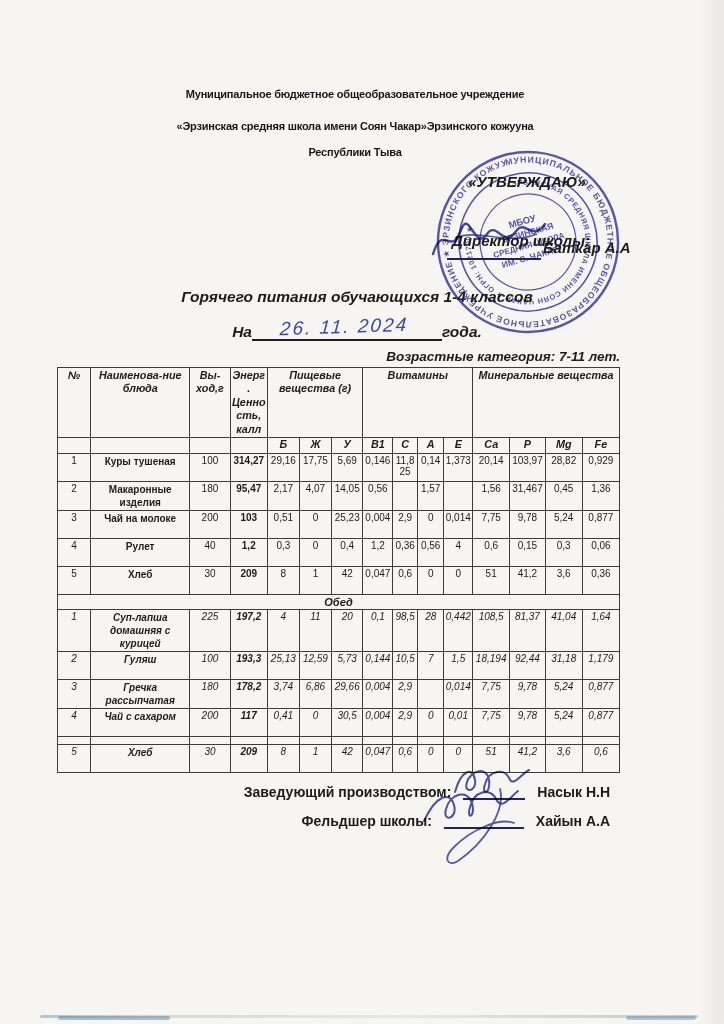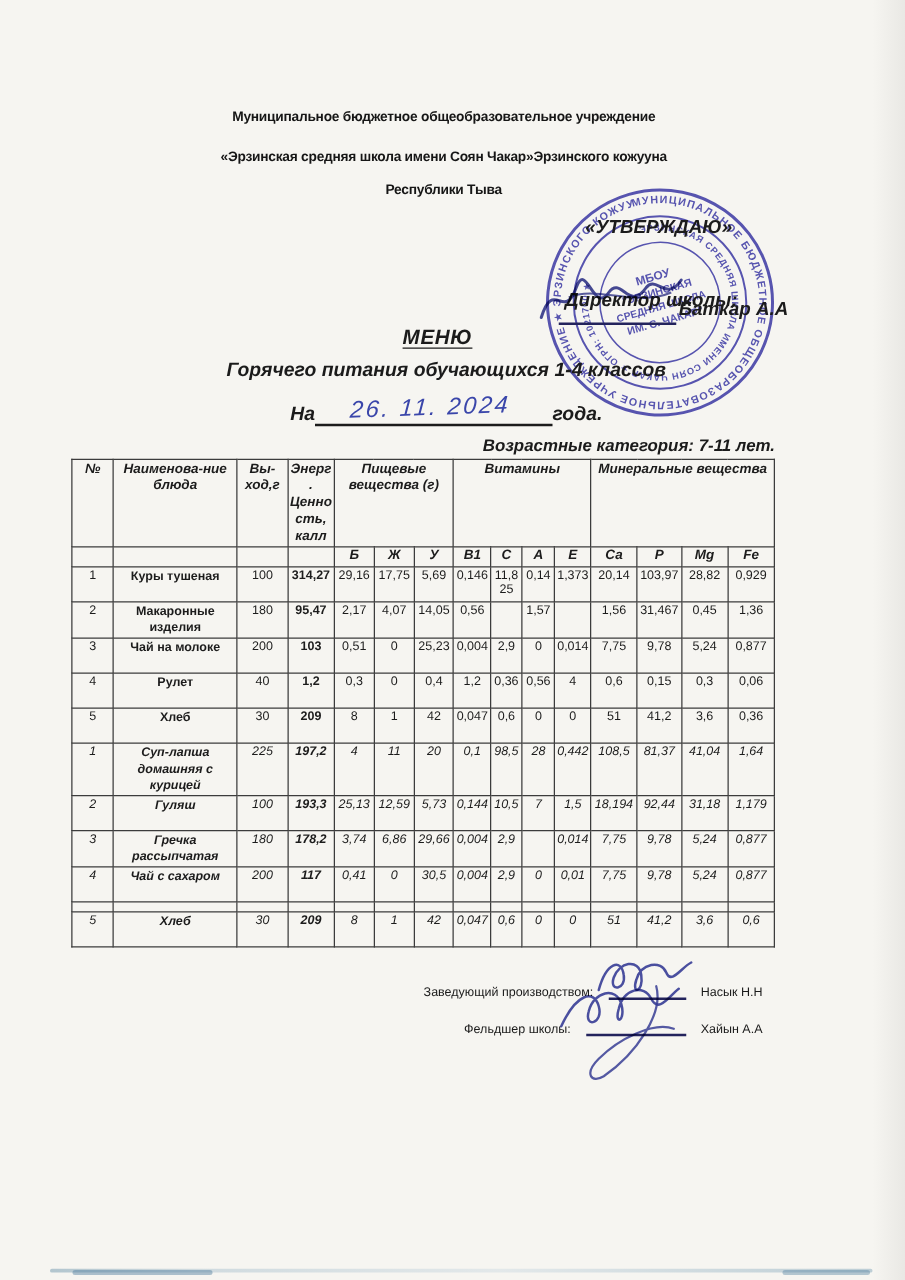--- a/index.html
+++ b/index.html
@@ -50,21 +50,21 @@
   th.h-tall{height:64px;padding-top:3px;}
   tr.subhead th{height:15px;padding:0;}
   td.dish{font-weight:bold;font-size:10.3px;line-height:1.3;}
   td.energy{font-weight:bold;}
   tr.menu-row td{height:25px;}
   tr.italic-row td{font-style:italic;}
   tr.section-row td{height:14px;padding:0;font-weight:bold;font-style:italic;font-size:11px;line-height:14px;}
   tr.spacer-row td{height:7px;padding:0;}
 
   
-  .sig-row{position:absolute;left:230px;width:380px;display:flex;justify-content:flex-end;align-items:flex-end;gap:12px;font-weight:normal;font-size:10px;}
+  .sig-row{position:absolute;left:230px;width:380px;display:flex;justify-content:flex-end;align-items:flex-end;gap:12px;font-weight:bold;font-size:14px;}
   .sig-row1{top:784px;}
   .sig-row2{top:813px;}
   .sig-line{display:inline-block;border-bottom:2px solid #23235c;position:relative;height:14px;}
   .sig-line.w1{width:62px;}
   .sig-line.w2{width:80px;}
   .sig-svg{position:absolute;overflow:visible;pointer-events:none;mix-blend-mode:multiply;}
   .stamp text{font-family:"Liberation Sans","DejaVu Sans",sans-serif;}
 </style>
 </head>
 <body>
@@ -97,21 +97,20 @@
 
   <div class="approve-label">«УТВЕРЖДАЮ»</div>
   <div class="director-label">Директор школы:</div>
   <div class="director-underline"></div>
   <div class="director-name">Баткар А.А</div>
   <svg class="director-sig" viewBox="0 0 150 64">
     <path d="M8,46 C18,14 26,50 36,22 C44,0 50,44 62,26 C72,12 78,42 92,22 C100,12 108,34 120,16" fill="none" stroke="#33378f" stroke-width="2.4" stroke-linecap="round" opacity="0.9"></path>
     <path d="M30,30 C52,20 84,38 112,26" fill="none" stroke="#33378f" stroke-width="1.6" opacity="0.8"></path>
   </svg>
 
-  <div class="menu-title">МЕНЮ</div>
   <div class="menu-subtitle">Горячего питания обучающихся 1-4 классов</div>
   <div class="date-line">
     <span>На</span><span class="date-hand-wrap"><span class="date-hand">26. 11. 2024</span></span><span>года.</span>
   </div>
   <div class="age-note">Возрастные категория: 7-11 лет.</div>
 
   <table class="menu">
     <colgroup>
       <col style="width:5.9%">
         <col style="width:17.6%">
@@ -236,20 +235,23 @@
           <td>42</td>
           <td>0,047</td>
           <td>0,6</td>
           <td>0</td>
           <td>0</td>
           <td>51</td>
           <td>41,2</td>
           <td>3,6</td>
           <td>0,36</td>
         </tr>
+        <tr class="section-row">
+          <td colspan="15">Обед</td>
+        </tr>
         <tr class="menu-row italic-row">
           <td>1</td>
           <td class="dish">Суп-лапша домашняя с курицей</td>
           <td>225</td>
           <td class="energy">197,2</td>
           <td>4</td>
           <td>11</td>
           <td>20</td>
           <td>0,1</td>
           <td>98,5</td>

